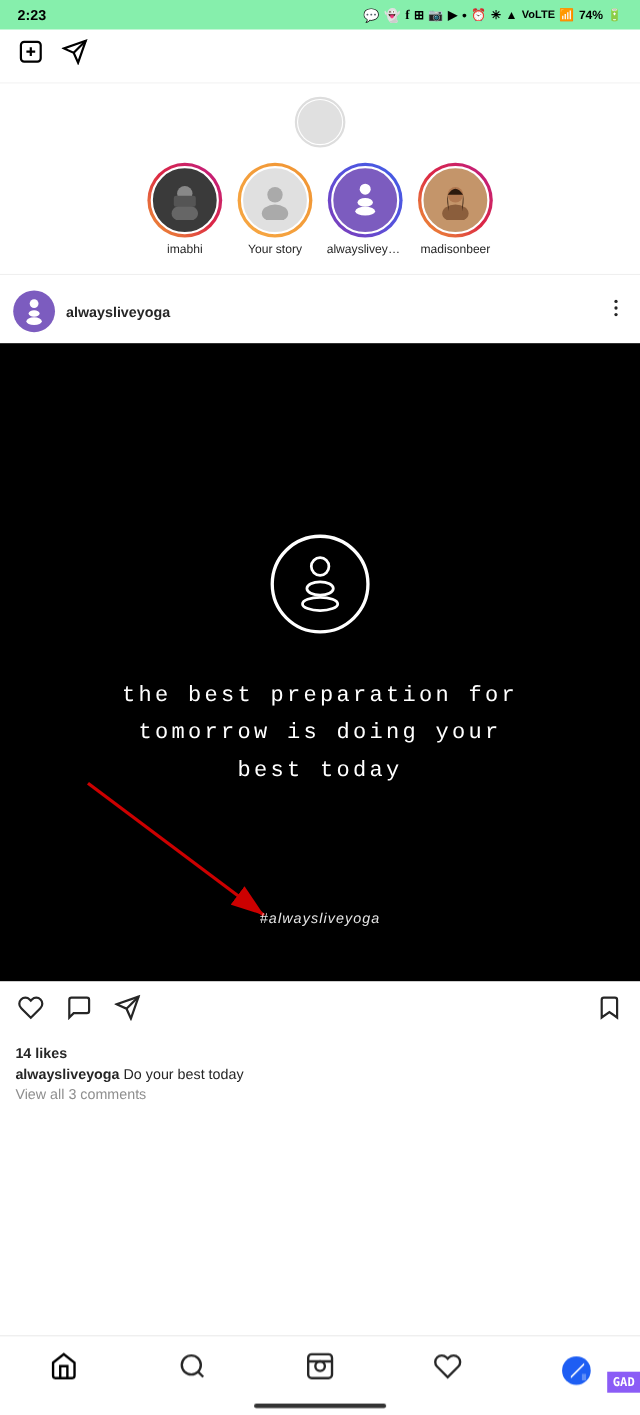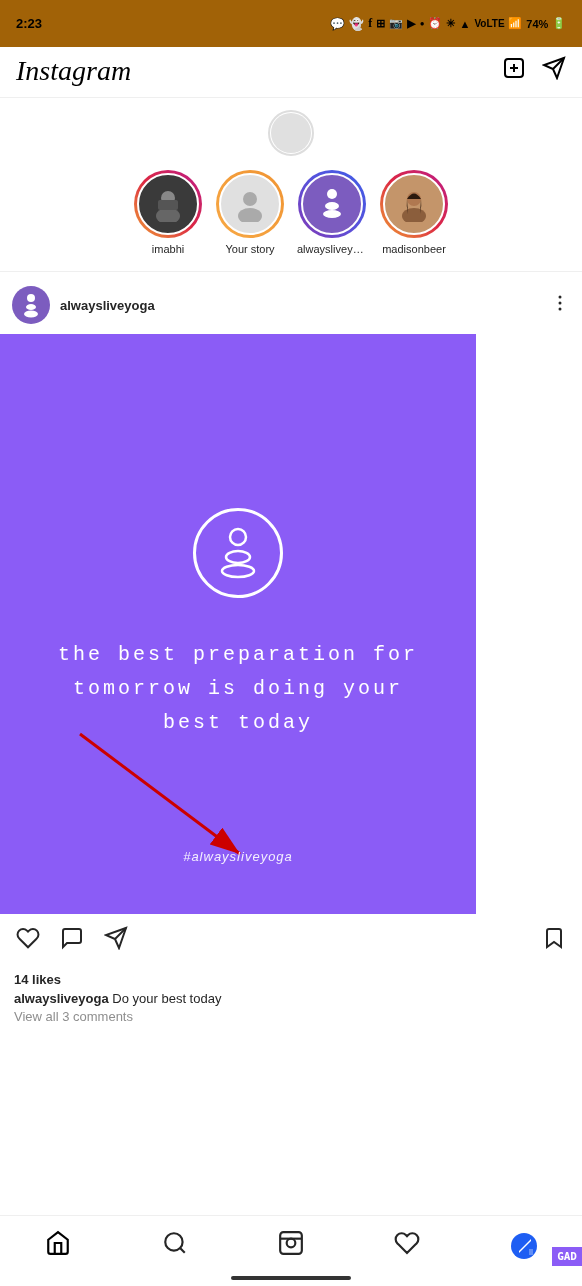--- a/index.html
+++ b/index.html
@@ -9,22 +9,22 @@
       min-height: 1286px;
       background: #fff;
       font-family: -apple-system, BlinkMacSystemFont, 'Segoe UI', sans-serif;
       overflow-x: hidden;
     }
 
     
     .status-bar {
       display: flex;
       justify-content: space-between;
-      padding: 16px 16px;
-      background: #a16207;
+      padding: 6px 16px;
+      background: #86efac;
       font-size: 12px;
       font-weight: 600;
     }
     .status-time { font-size: 13px; font-weight: 700; }
     .status-icons { display: flex; gap: 4px; align-items: center; }
 
     
     .top-nav {
       display: flex;
       justify-content: space-between;
@@ -161,23 +161,23 @@
       font-size: 20px;
       color: #262626;
       background: none;
       border: none;
       cursor: pointer;
       letter-spacing: 2px;
     }
 
     
     .post-image {
-      width: 476px;
+      width: 582px;
       height: 580px;
-      background: #8b5cf6;
+      background: #000000;
       display: flex;
       flex-direction: column;
       align-items: center;
       justify-content: center;
       position: relative;
     }
     .post-image-logo {
       width: 90px;
       height: 90px;
       border: 3px solid #fff;
@@ -329,21 +329,20 @@
     <span style="font-size:11px;">✳</span>
     <span style="font-size:11px;">▲</span>
     <span style="font-size:10px; font-weight:bold;">VoLTE</span>
     <span style="font-size:11px;">📶</span>
     <span style="font-size:11px; font-weight:600;">74%</span>
     <span style="font-size:11px;">🔋</span>
   </div>
 </div>
 
 <div class="top-nav">
-  <div class="instagram-logo" style="font-family: Georgia, serif; font-style: italic; font-size: 28px; font-weight: 400; letter-spacing: 0px;">Instagram</div>
   <div class="nav-actions">
     <button class="nav-icon-btn">
       <svg width="24" height="24" viewBox="0 0 24 24" fill="none" stroke="#000" stroke-width="2">
         <rect x="3" y="3" width="18" height="18" rx="3" ry="3"></rect>
         <line x1="12" y1="8" x2="12" y2="16"></line>
         <line x1="8" y1="12" x2="16" y2="12"></line>
       </svg>
     </button>
     <button class="nav-icon-btn">
       <svg width="24" height="24" viewBox="0 0 24 24" fill="none" stroke="#000" stroke-width="2">

